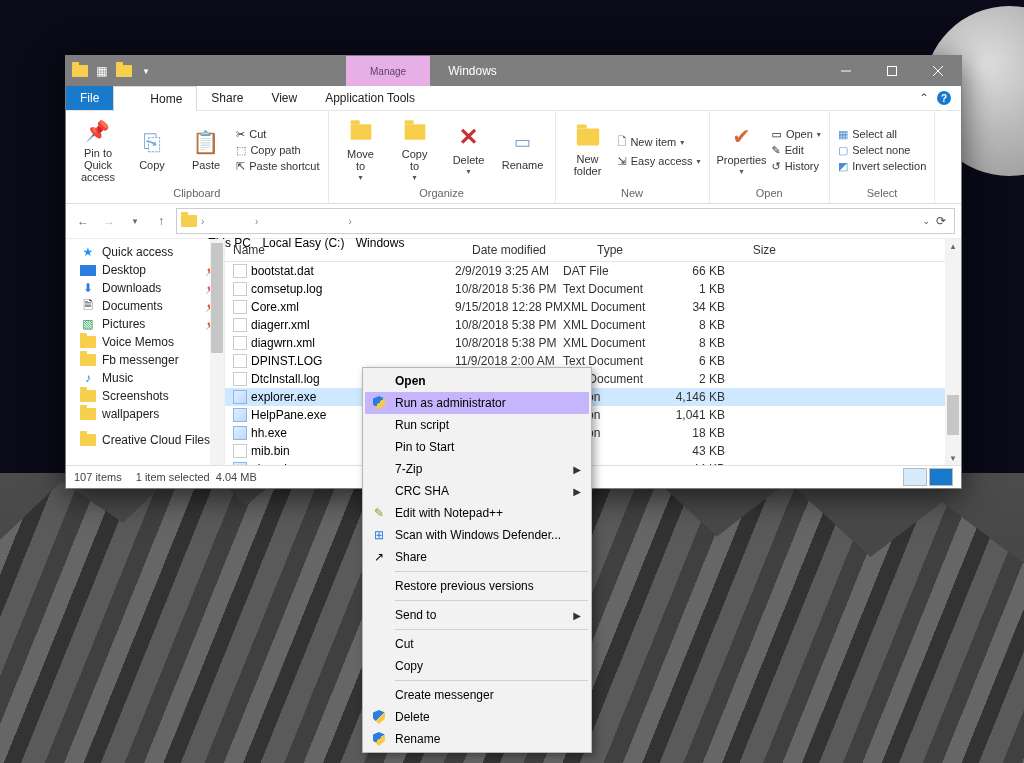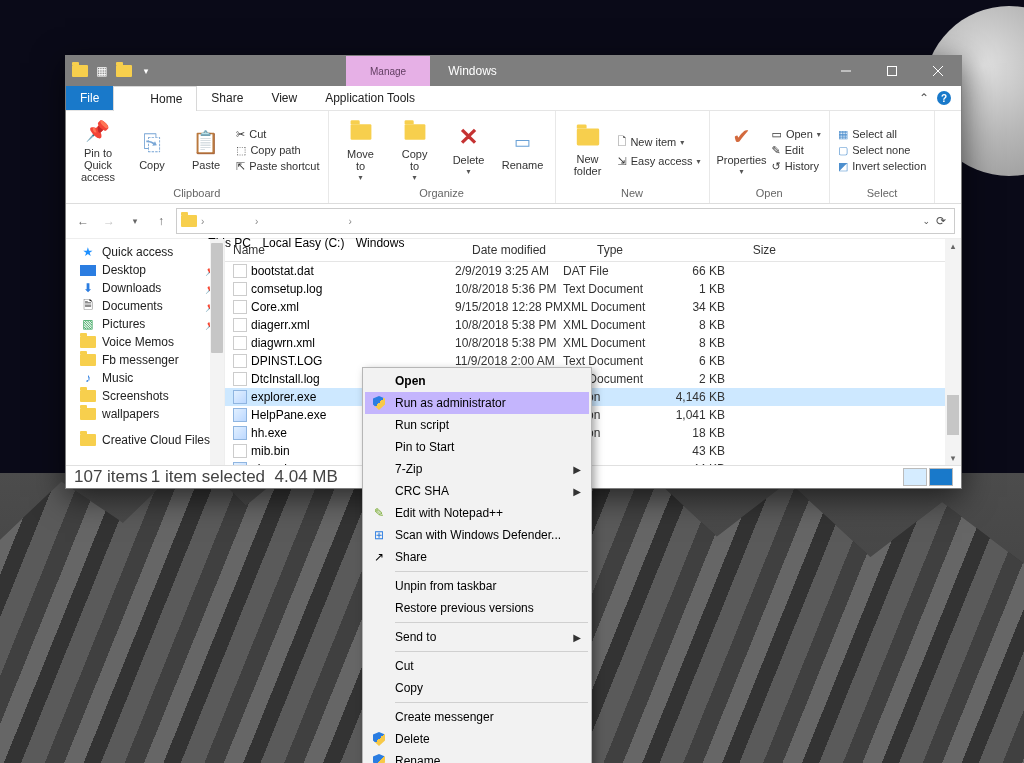--- a/index.html
+++ b/index.html
@@ -121,21 +121,21 @@
 .frow.sel{ background:#cde8ff;}
 .fr-name{flex:0 0 222px; padding-left:8px; display:flex; align-items:center; gap:4px; white-space:nowrap;overflow:hidden;}
 .fr-date{flex:0 0 108px; color:#333;white-space:nowrap;}
 .fr-type{flex:0 0 102px; color:#333;white-space:nowrap;overflow:hidden;}
 .fr-size{flex:0 0 60px; text-align:right; color:#333;white-space:nowrap;}
 .file-ico{width:14px;height:14px;display:inline-block;background:#fff;border:1px solid #ccc;box-sizing:border-box;position:relative;}
 .file-ico.exe{background:linear-gradient(135deg,#e2f0ff,#bcd8ff);border-color:#8fb5e0;}
 .file-ico.xml{background:#fff;border-color:#ccc;}
 .file-ico.txt{background:#fff;border-color:#ccc;}
 
-.status{ height:22px; border-top:1px solid #e0e0e0; display:flex; align-items:center; padding:0 8px; font-size:17px; color:#444; gap:3px;}
+.status{ height:22px; border-top:1px solid #e0e0e0; display:flex; align-items:center; padding:0 8px; font-size:11px; color:#444; gap:14px;}
 .status .view-toggles{margin-left:auto;display:flex;gap:2px;}
 .vt{width:22px;height:16px;border:1px solid #bbb;background:#d5ecff;}
 .vt.a{background:#1979ca;}
 
 
 .ctxmenu{
   position:absolute;
   top: 367px;
   left: 362px;
   width: 224px;
@@ -590,21 +590,20 @@
     </div>
   <div class="cm-item">
       <span class="cm-ico" style="color:#2b7de1">⊞</span>
       <span>Scan with Windows Defender...</span>
     </div>
   <div class="cm-item">
       <span class="cm-ico">↗</span>
       <span>Share</span>
     </div>
   <div class="cm-sep"></div>
-  <div class="cm-item">Unpin from taskbar</div>
   <div class="cm-item">Restore previous versions</div>
   <div class="cm-sep"></div>
   <div class="cm-item">
       <span>Send to</span>
       <span class="sub">▶</span>
     </div>
   <div class="cm-sep"></div>
   <div class="cm-item">Cut</div>
   <div class="cm-item">Copy</div>
   <div class="cm-sep"></div>

